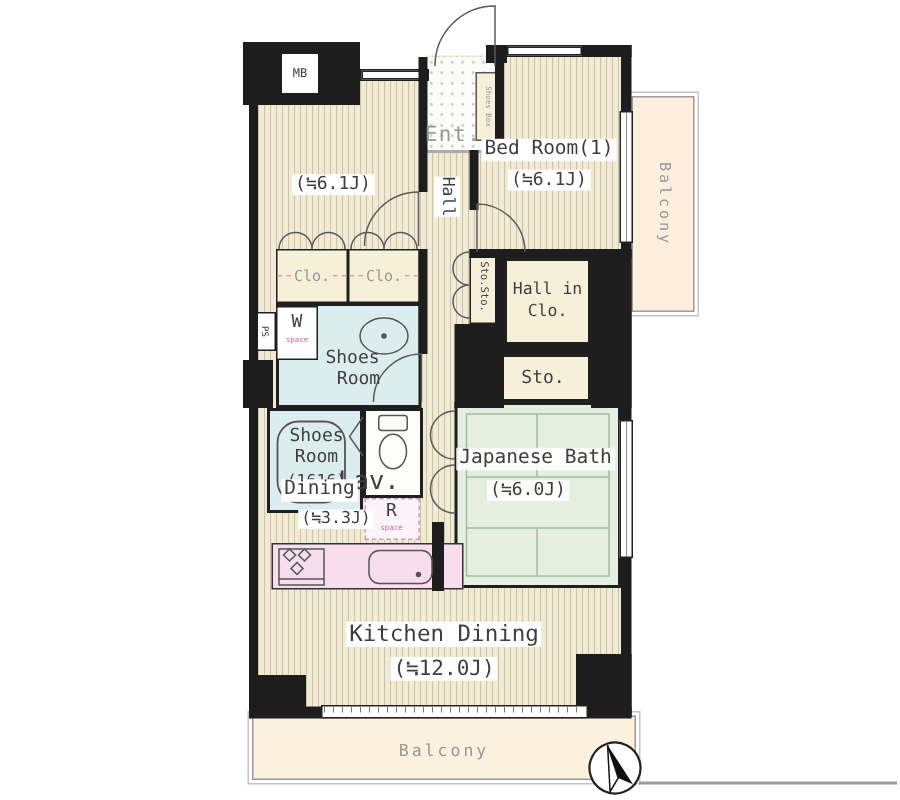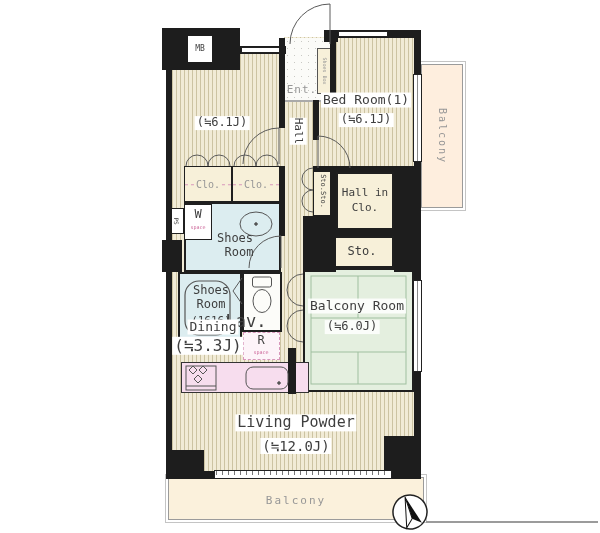--- a/index.html
+++ b/index.html
@@ -147,21 +147,21 @@
       <circle cx="279" cy="383" r="1.3" fill="#555"></circle>
     </g>
     <g transform="rotate(-18 410 512)">
       <circle cx="410" cy="512" r="17" fill="#ffffff" stroke="#222" stroke-width="1.5"></circle>
       <polygon points="410,496 418,526 410,519" fill="#111"></polygon>
       <polygon points="410,496 402,526 410,519" fill="#fff" stroke="#111" stroke-width="1"></polygon>
     </g>
   </svg>
 
   <div class="lbl nobg" style="left:200px;top:49px;font-size:8px">MB</div>
-  <div class="lbl nobg muted" style="left:302px;top:90px;font-size:11px;letter-spacing:1px">Ent.</div>
+  <div class="lbl nobg muted" style="left:302px;top:90px;font-size:14px;letter-spacing:1px">Ent.</div>
 
   <div class="lbl" style="left:222px;top:123px;font-size:12px">(≒6.1J)</div>
 
   <div class="lbl" style="left:366px;top:100px;font-size:13px">Bed Room(1)</div>
   <div class="lbl" style="left:366px;top:120px;font-size:12px">(≒6.1J)</div>
 
   <div class="lbl vtext" style="left:298px;top:131px;font-size:11px;position:absolute">Hall</div>
 
   <div class="lbl clo-label muted" style="left:208px;top:185px;font-size:10px;background:transparent">Clo.</div>
   <div class="lbl clo-label muted" style="left:256px;top:185px;font-size:10px;background:transparent">Clo.</div>
@@ -184,21 +184,21 @@
   <div class="lbl nobg" style="left:211px;top:291px;font-size:12px">Shoes</div>
   <div class="lbl nobg" style="left:211px;top:305px;font-size:12px">Room</div>
   <div class="lbl nobg" style="left:211px;top:321px;font-size:11px">(1616)</div>
 
   <div class="lbl nobg" style="left:246px;top:322px;font-size:17px">Lav.</div>
 
   <div class="lbl nobg" style="left:261px;top:341px;font-size:12px">R</div>
   <div class="lbl nobg" style="left:261px;top:353px;font-size:5px;color:var(--pink)">space</div>
 
   <div class="lbl" style="left:213px;top:327px;font-size:13px">Dining</div>
-  <div class="lbl" style="left:208px;top:346px;font-size:16px">(≒3.3J)</div>
-
-  <div class="lbl" style="left:357px;top:306px;font-size:13px;background:rgba(255,255,255,0.85)">Balcony Room</div>
+  <div class="lbl" style="left:224px;top:346px;font-size:11px">(≒3.3J)</div>
+
+  <div class="lbl" style="left:357px;top:306px;font-size:13px;background:rgba(255,255,255,0.85)">Japanese Bath</div>
   <div class="lbl" style="left:352px;top:327px;font-size:12px;background:rgba(255,255,255,0.85)">(≒6.0J)</div>
 
-  <div class="lbl" style="left:296px;top:423px;font-size:15px">Living Powder</div>
+  <div class="lbl" style="left:296px;top:423px;font-size:15px">Kitchen Dining</div>
   <div class="lbl" style="left:296px;top:446px;font-size:14px">(≒12.0J)</div>
 
 </div>
 
 </body></html>

